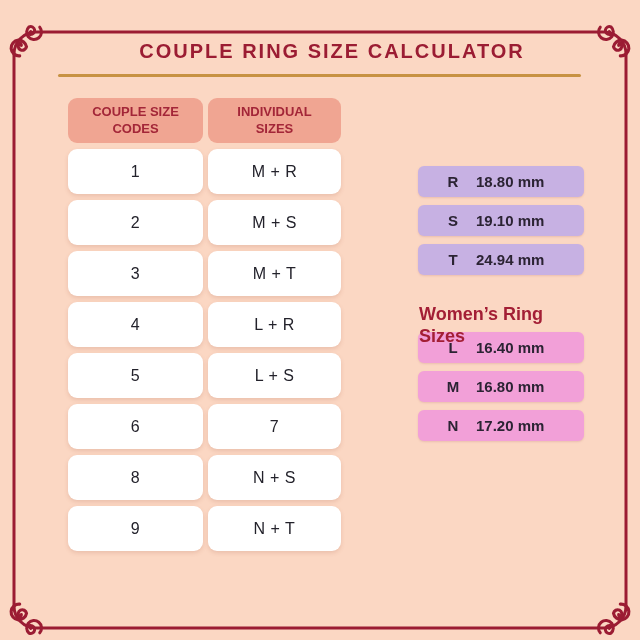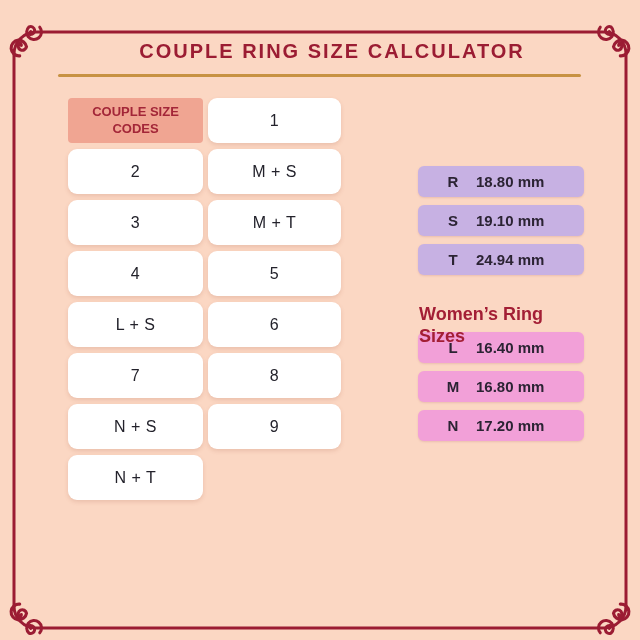--- a/index.html
+++ b/index.html
@@ -15,21 +15,21 @@
   }
   .title-underline{
     position:absolute;left:58px;top:74px;width:523px;height:3px;background:#C79243;border-radius:2px;
   }
   .size-table{
     position:absolute;left:68px;top:98px;
     display:grid;grid-template-columns:135px 133px;grid-auto-rows:45px;
     column-gap:5px;row-gap:6px;
   }
   .th{
-    background:#F0A592;color:#A32638;border-radius:4px;
+    background:#F0A592;color:#A32638;border-radius:9px;
     display:flex;align-items:center;justify-content:center;text-align:center;
     font-size:13px;font-weight:bold;line-height:1.3;padding:0 16px;box-sizing:border-box;
   }
   .td{
     background:#FFFFFF;color:#23222B;border-radius:9px;
     display:flex;align-items:center;justify-content:center;
     font-size:16px;font-weight:500;letter-spacing:0.5px;
     box-shadow:0 2px 4px rgba(170,95,75,0.20);
   }
   .right-panel{position:absolute;left:418px;top:166px;width:166px;}
@@ -74,27 +74,30 @@
       <use href="#curl" transform="translate(19,48) rotate(85) scale(1.05)"></use>
     </g>
   </g>
 </svg>
 
 <h1 class="title">COUPLE RING SIZE CALCULATOR</h1>
 <div class="title-underline"></div>
 
 <div class="size-table">
   <div class="th">COUPLE SIZE CODES</div>
+  <div class="th">INDIVIDUAL SIZES</div>
 
   <div class="td">1</div>
+  <div class="td">M + R</div>
   <div class="td">2</div>
   <div class="td">M + S</div>
   <div class="td">3</div>
   <div class="td">M + T</div>
   <div class="td">4</div>
+  <div class="td">L + R</div>
   <div class="td">5</div>
   <div class="td">L + S</div>
   <div class="td">6</div>
   <div class="td">7</div>
   <div class="td">8</div>
   <div class="td">N + S</div>
   <div class="td">9</div>
   <div class="td">N + T</div>
 </div>
 

